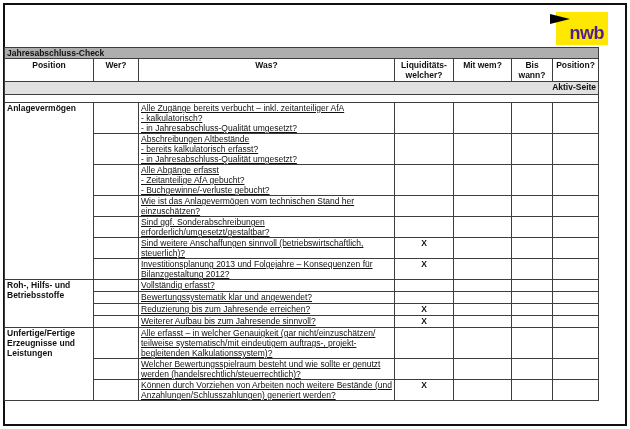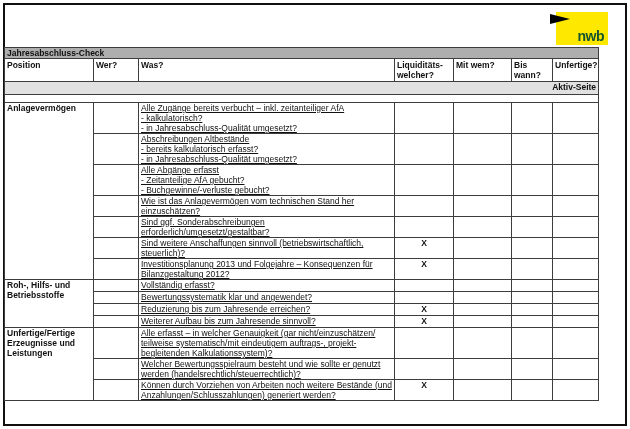--- a/index.html
+++ b/index.html
@@ -2,27 +2,27 @@
 <html><head>
 <meta charset="utf-8">
 <style>
   html,body{margin:0;padding:0;background:#fff;}
   .page{position:relative;width:630px;height:429px;background:#fff;overflow:hidden;
         font-family:"Liberation Sans",sans-serif;color:#111;}
   .frame{position:absolute;left:3px;top:3px;right:3px;bottom:3px;border:2px solid #101010;pointer-events:none;}
   
   .logo{position:absolute;left:556px;top:12px;width:52px;height:33px;background:#FFE800;}
   .logo-flag{position:absolute;left:-6px;top:2px;}
-  .logo-text{position:absolute;right:4px;bottom:1px;font-weight:bold;font-size:14px;letter-spacing:-0.5px;color:#14532d;}
+  .logo-text{position:absolute;right:4px;bottom:1px;font-weight:bold;font-size:18px;letter-spacing:-0.5px;color:#4c1d95;}
   
   table.check{position:absolute;left:4px;top:47px;width:594px;border-collapse:collapse;table-layout:fixed;}
   table.check td,table.check th{border:1px solid #3d3d3d;font-size:8.5px;line-height:10px;
         vertical-align:top;padding:0 2px;overflow:hidden;}
   td.title{background:#aeaeae;font-weight:bold;height:10px;padding:0 2px;}
-  tr.cols th{font-weight:bold;text-align:left;height:19px;white-space:pre-line;background:#fff;padding:1px 2px;}
+  tr.cols th{font-weight:bold;text-align:center;height:19px;white-space:pre-line;background:#fff;padding:1px 2px;}
   td.section{background:#e1e1e1;font-weight:bold;text-align:right;height:12px;vertical-align:middle;}
   td.spacer{height:7px;background:#fff;}
   td.pos{font-weight:bold;}
   td.was{white-space:pre-line;text-decoration:underline;}
   td.liq{text-align:center;font-weight:bold;}
   tbody td{height:11px;}
 </style>
 </head>
 <body>
 
@@ -52,21 +52,21 @@
       </tr>
       <tr class="cols">
         <th>Position</th>
         <th>Wer?</th>
         <th>Was?</th>
         <th>Liquiditäts-
 welcher?</th>
         <th>Mit wem?</th>
         <th>Bis
 wann?</th>
-        <th>Unfertige?</th>
+        <th>Position?</th>
       </tr>
       <tr>
         <td class="section" colspan="7">Aktiv-Seite</td>
       </tr>
       <tr>
         <td class="spacer" colspan="7"></td>
       </tr>
     </thead>
     <tbody id="tbody">
         <tr>

